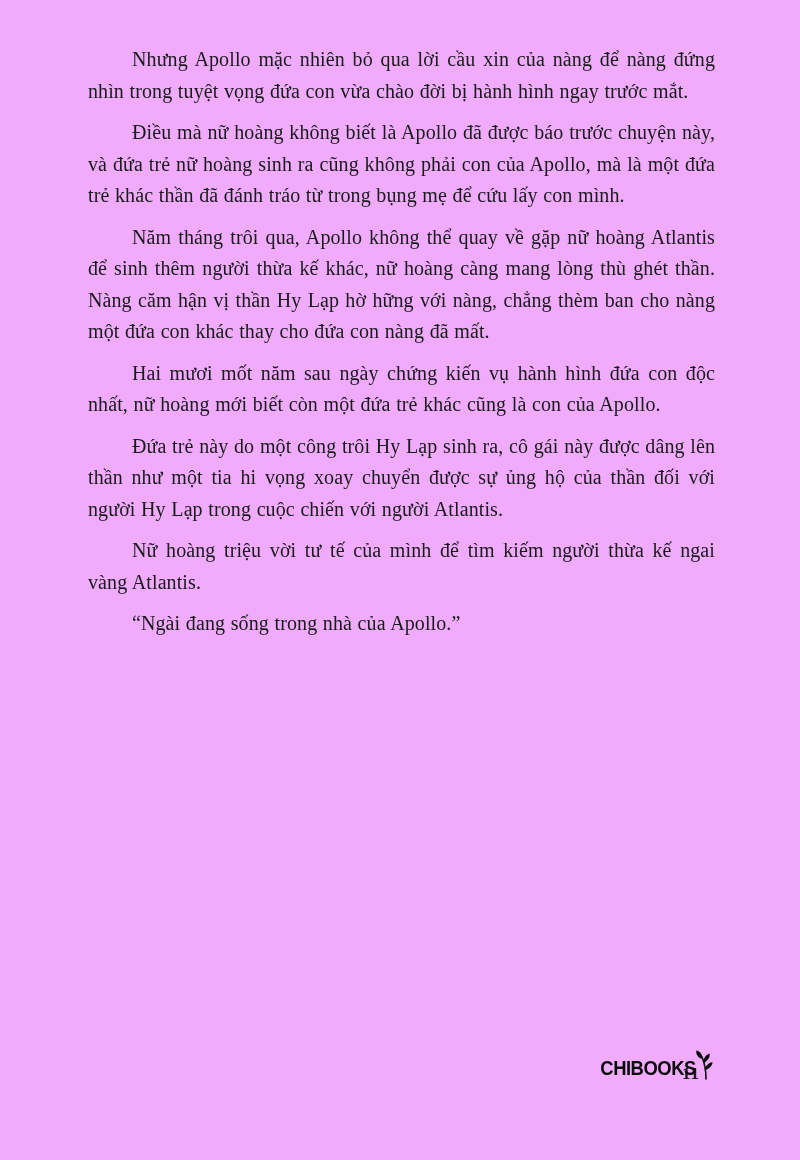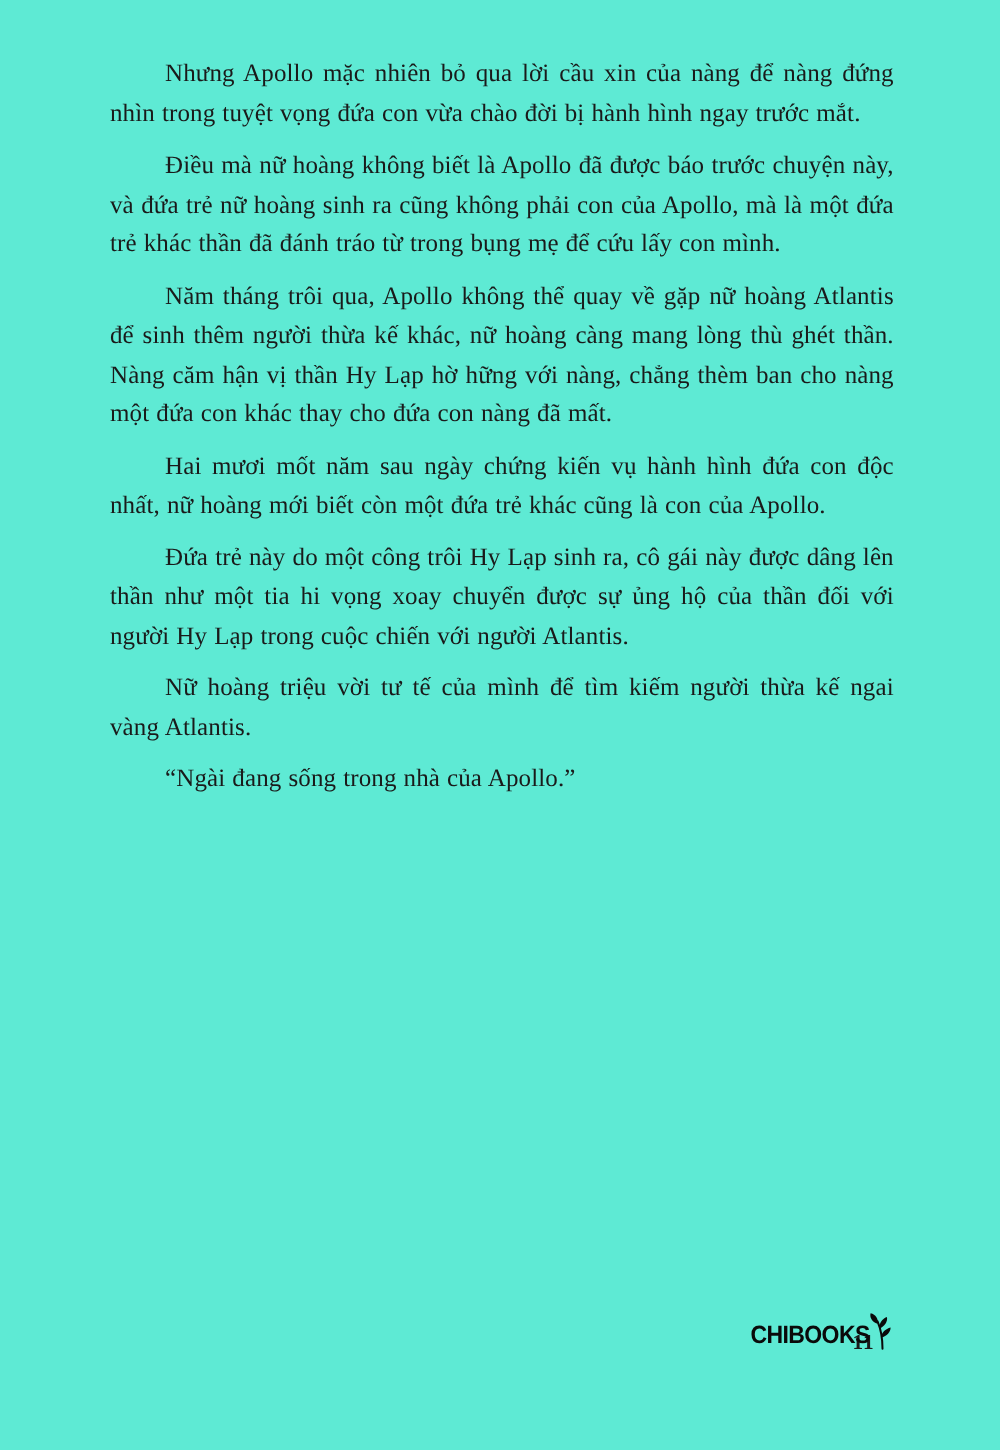--- a/index.html
+++ b/index.html
@@ -11,21 +11,21 @@
     height: 1160px;
     background: #fdfdfc;
     font-family: "Liberation Serif", serif;
     color: #151515;
     overflow: hidden;
   }
   .page {
     position: relative;
     width: 800px;
     height: 1160px;
-    background: #5eead4;
+    background: #f0abfc;
   }
   .text-block {
     position: absolute;
     left: 88px;
     top: 44px;
     width: 627px;
   }
   .para {
     margin: 0 0 10px 0;
     font-size: 20px;

